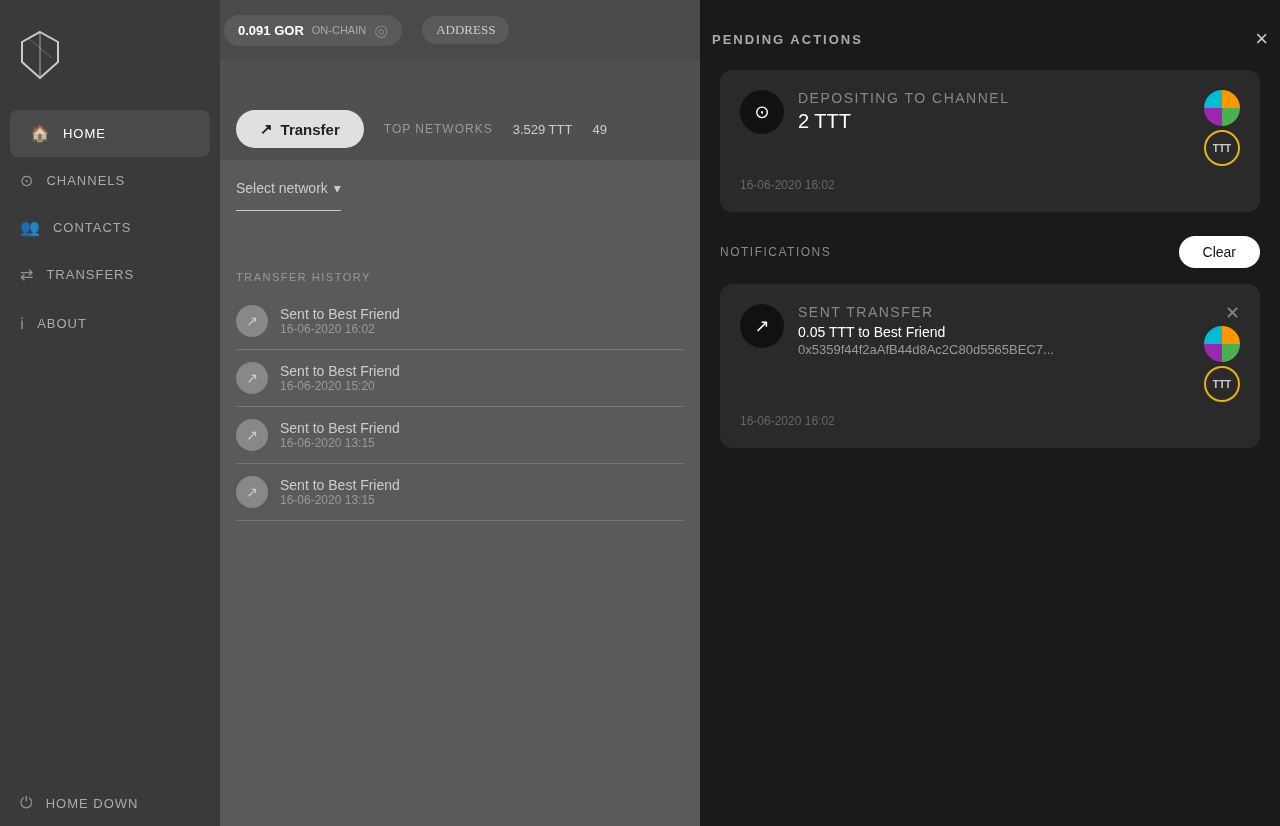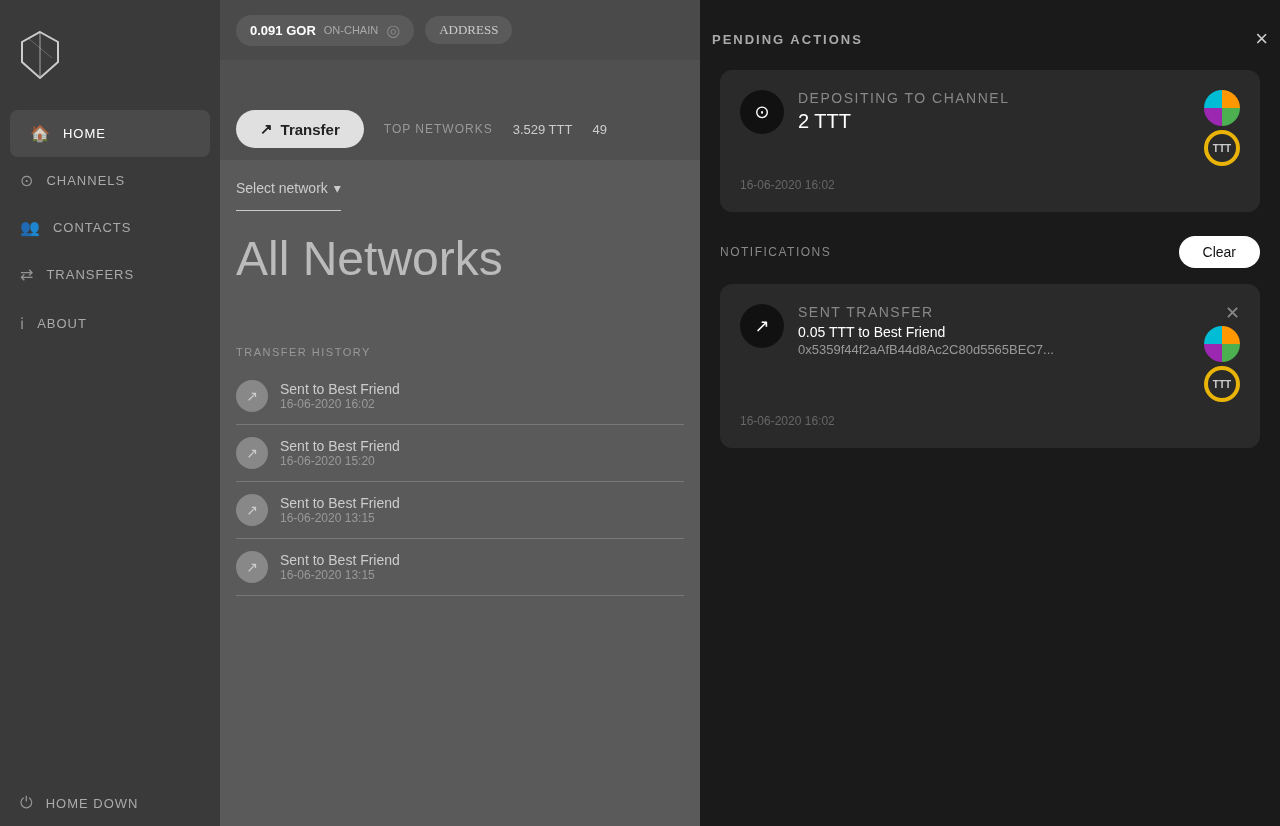--- a/index.html
+++ b/index.html
@@ -67,22 +67,22 @@
 
     
     .topbar {
       position: absolute;
       left: 220px; top: 0;
       width: 480px;
       height: 60px;
       background: #4a4a4a;
       display: flex;
       align-items: center;
-      padding: 0 16px;
-      gap: 11px;
+      padding: 0 4px;
+      gap: 20px;
     }
     .balance-chip {
       background: #5a5a5a;
       border-radius: 20px;
       padding: 6px 14px;
       font-size: 13px;
       color: #ccc;
       display: flex;
       align-items: center;
       gap: 8px;
@@ -262,21 +262,21 @@
     .mosaic-cell { width: 18px; height: 18px; }
     .mosaic-tl { background: #00bcd4; }
     .mosaic-tr { background: #ff9800; }
     .mosaic-bl { background: #9c27b0; }
     .mosaic-br { background: #4caf50; }
 
     .token-ttt {
       width: 36px; height: 36px;
       border-radius: 50%;
       background: #2a2a2a;
-      border: 4px solid #eab308;
+      border: 2px solid #eab308;
       display: flex; align-items: center; justify-content: center;
       font-size: 10px;
       color: #ccc;
       font-weight: 700;
     }
     .card-timestamp {
       font-size: 12px;
       color: #666;
       margin-top: 12px;
     }
@@ -396,21 +396,20 @@
   <span class="top-networks">TOP NETWORKS</span>
   <span class="ttt-amount">3.529 TTT</span>
   <span class="ttt-amount">49</span>
 </div>
 
 <div class="main-content">
   <div class="network-selector">
     <span>Select network</span>
     <span>▾</span>
   </div>
-  <div class="all-networks-title">All Networks</div>
   <div class="transfer-history-label">TRANSFER HISTORY</div>
 
   <div class="history-item">
     <div class="history-icon">↗</div>
     <div class="history-text">
       <div class="name">Sent to Best Friend</div>
       <div class="date">16-06-2020 16:02</div>
     </div>
   </div>
   <div class="history-item">

